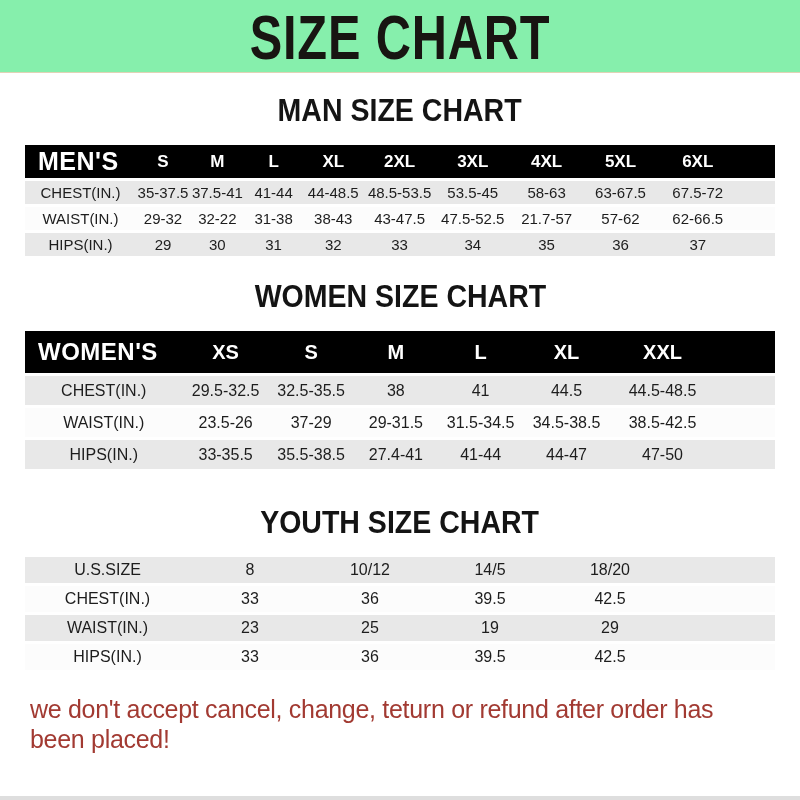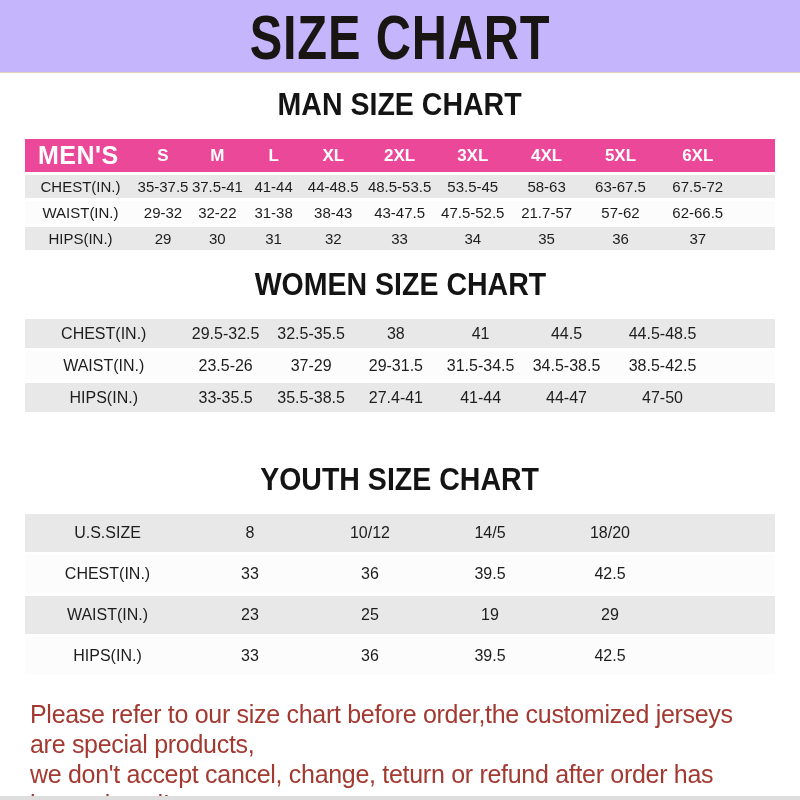--- a/index.html
+++ b/index.html
@@ -6,60 +6,60 @@
   html, body {
     width: 800px; height: 800px;
     background: #ffffff;
     font-family: "Liberation Sans", sans-serif;
     overflow: hidden;
     position: relative;
   }
   
   .banner {
     width: 800px; height: 73px;
-    background: #c4b5fd;
+    background: #86efac;
     display: flex; align-items: center; justify-content: center;
     border-bottom: 1px solid #e0d3b6;
   }
   .banner-title {
     font-size: 58px; font-weight: 700; color: #181512;
     letter-spacing: 1px;
     transform: scale(0.84, 1.08);
     transform-origin: center;
     white-space: nowrap;
   }
   
   .section-heading {
     text-align: center;
-    margin-top: 14px;
+    margin-top: 20px;
   }
   .section-heading span {
     display: inline-block;
     font-size: 31px; font-weight: 700; color: #141414;
     transform: scaleX(0.92);
     transform-origin: center;
     white-space: nowrap;
   }
-  .heading-youth { margin-top: 47px; }
+  .heading-youth { margin-top: 33px; }
   
   table.size-table {
     width: 750px;
     margin: 13px 0 0 25px;
     border-collapse: separate;
     border-spacing: 0 3px;
     table-layout: fixed;
   }
   table.size-table th, table.size-table td {
     text-align: center;
     vertical-align: middle;
     overflow: hidden;
     white-space: nowrap;
   }
   .bar th {
-    background: #ec4899;
+    background: #000000;
     color: #ffffff;
   }
   .bar th.corner {
     text-align: left;
     padding-left: 13px;
     font-weight: 800;
     letter-spacing: 0.5px;
   }
   tr.r-gray td { background: #E8E8E8; }
   tr.r-white td { background: #FCFCFC; }
@@ -70,21 +70,21 @@
   .men td { height: 23px; font-size: 15px; }
   
   .women { margin-top: 15px; }
   .women .bar th { height: 42px; font-size: 20px; font-weight: 600; }
   .women .bar th.corner { font-size: 24px; }
   .women td { height: 29px; font-size: 16px; }
   
   .youth { margin-top: 11px; }
   .youth .bar th { height: 45px; font-size: 20px; font-weight: 600; letter-spacing: 1px; }
   .youth .bar th.corner { font-size: 25px; letter-spacing: 1.5px; }
-  .youth td { height: 38px; font-size: 16px; }
+  .youth td { height: 26px; font-size: 16px; }
   
   .note {
     margin: 21px 28px 0 30px;
     color: #A23A32;
     font-size: 25px;
     line-height: 30px;
     font-weight: 400;
     letter-spacing: -0.3px;
   }
   .bottom-strip {
@@ -183,20 +183,30 @@
     <col style="width:21%">
       <col style="width:11.5%">
       <col style="width:11.3%">
       <col style="width:11.3%">
     <col style="width:11.3%">
       <col style="width:11.6%">
       <col style="width:14%">
       <col style="width:8%">
   </colgroup>
   <tbody>
+      <tr class="bar">
+    <th class="corner">WOMEN'S</th>
+    <th>XS</th>
+    <th>S</th>
+    <th>M</th>
+    <th>L</th>
+    <th>XL</th>
+    <th>XXL</th>
+    <th></th>
+  </tr>
   <tr class="r-gray">
     <td class="row-label">CHEST(IN.)</td>
     <td class="val">29.5-32.5</td>
     <td class="val">32.5-35.5</td>
     <td class="val">38</td>
     <td class="val">41</td>
     <td class="val">44.5</td>
     <td class="val">44.5-48.5</td>
     <td></td>
   </tr>
@@ -266,17 +276,16 @@
     <td class="val">33</td>
     <td class="val">36</td>
     <td class="val">39.5</td>
     <td class="val">42.5</td>
     <td></td>
   </tr>
 </tbody>
   </table>
 
 <div class="note">
-  <div>Please refer to our size chart before order,the customized jerseys are special products,</div>
   <div>we don't accept cancel, change, teturn or refund after order has been placed!</div>
 </div>
 
 <div class="bottom-strip"></div>
 
 </body></html>

